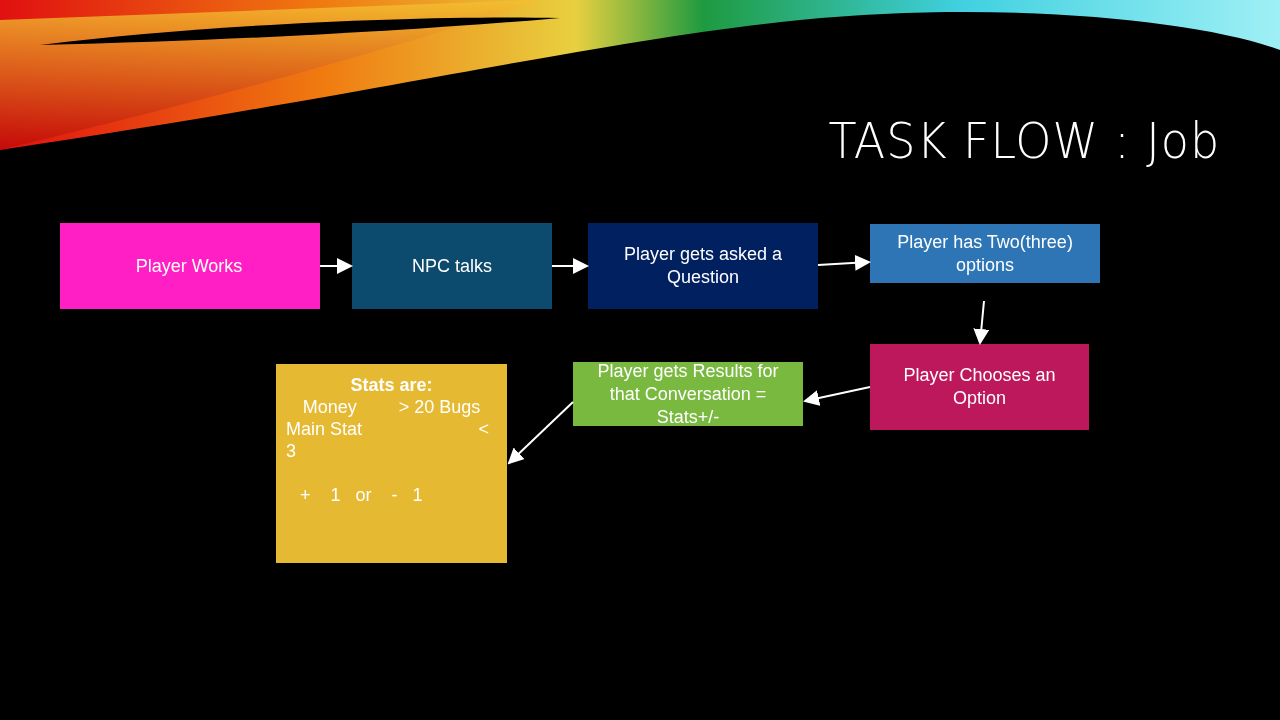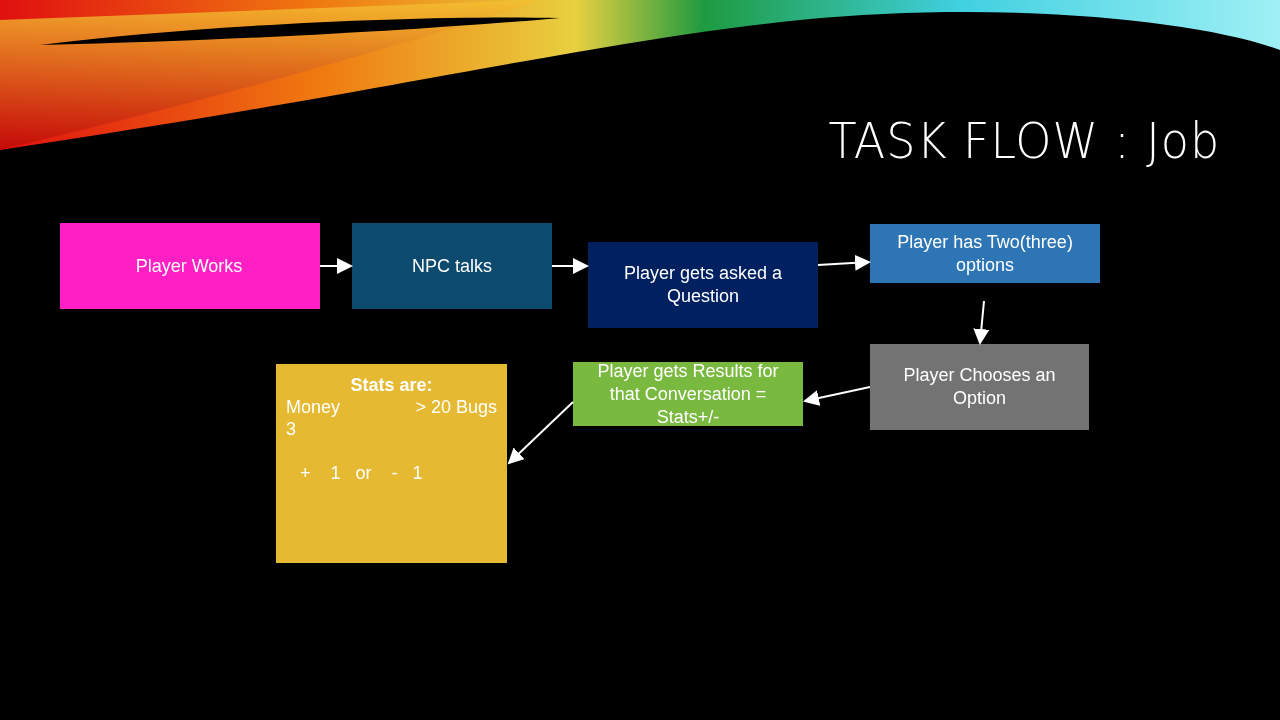--- a/index.html
+++ b/index.html
@@ -42,38 +42,42 @@
 </svg>
 
 <div class="title">TASK FLOW : Job</div>
 
 <div class="box" style="left:60px;top:223px;width:260px;height:86px;background:#FF1FC4;padding-left:8px;">
     <span>Player Works</span>
   </div>
 <div class="box" style="left:352px;top:223px;width:200px;height:86px;background:#0c4a6e;">
     <span>NPC talks</span>
   </div>
-<div class="box" style="left:588px;top:223px;width:230px;height:86px;background:#002060;margin-top:19px;">
+<div class="box" style="left:588px;top:223px;width:230px;height:86px;background:#002060;">
     <span>Player gets asked a Question</span>
   </div>
 <div class="box" style="left:870px;top:224px;width:230px;height:59px;background:#2E75B6;">
     <span>Player has Two(three) options</span>
   </div>
-<div class="box" style="left:870px;top:344px;width:219px;height:86px;background:#737373;">
+<div class="box" style="left:870px;top:344px;width:219px;height:86px;background:#be185d;">
     <span>Player Chooses an Option</span>
   </div>
 <div class="box" style="left:573px;top:362px;width:230px;height:64px;background:#7AB940;">
     <span>Player gets Results for that Conversation = Stats+/-</span>
   </div>
 
 <div class="stats">
   <div class="head">Stats are:</div>
-  <div class="row" style="justify-content:space-between;">
+  <div class="row" style="justify-content:center;">
       <span style="width:96px;">Money</span>
       <span>&gt; 20 Bugs</span>
+    </div>
+  <div class="row">
+      <span>Main Stat</span>
+      <span style="padding-right:8px;">&lt;</span>
     </div>
   <div>3</div>
   <div style="height:22px;"></div>
   <div style="white-space:pre;padding-left:14px;">+    1   or    -   1</div>
 </div>
 
 <svg class="arrows" viewBox="0 0 1280 720">
   <defs>
     <marker id="ah" markerWidth="8" markerHeight="8" refX="7" refY="4" orient="auto">
       <path d="M0 0 L8 4 L0 8 Z" fill="#fff"></path>

